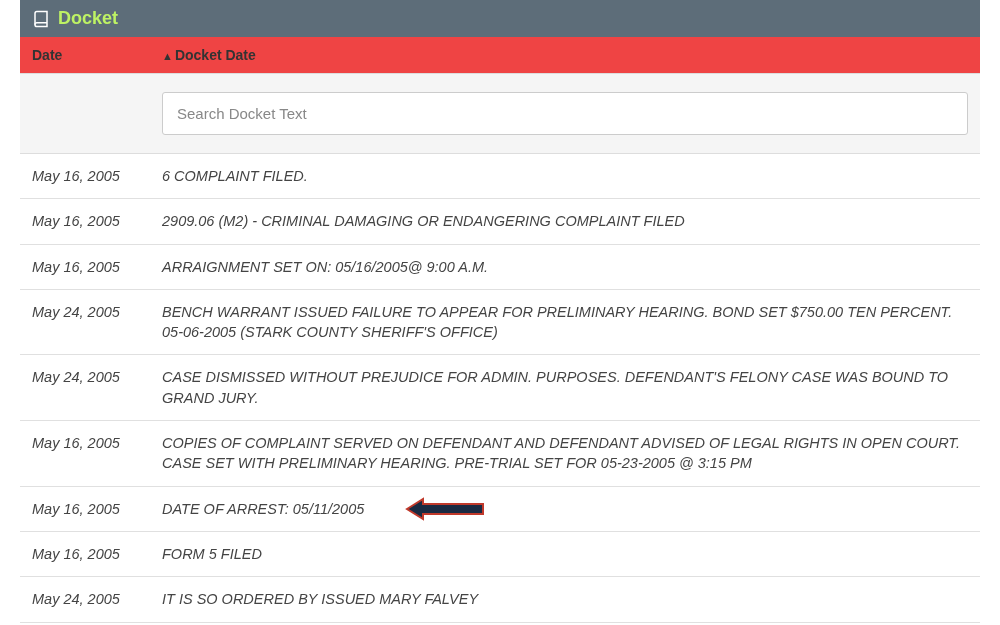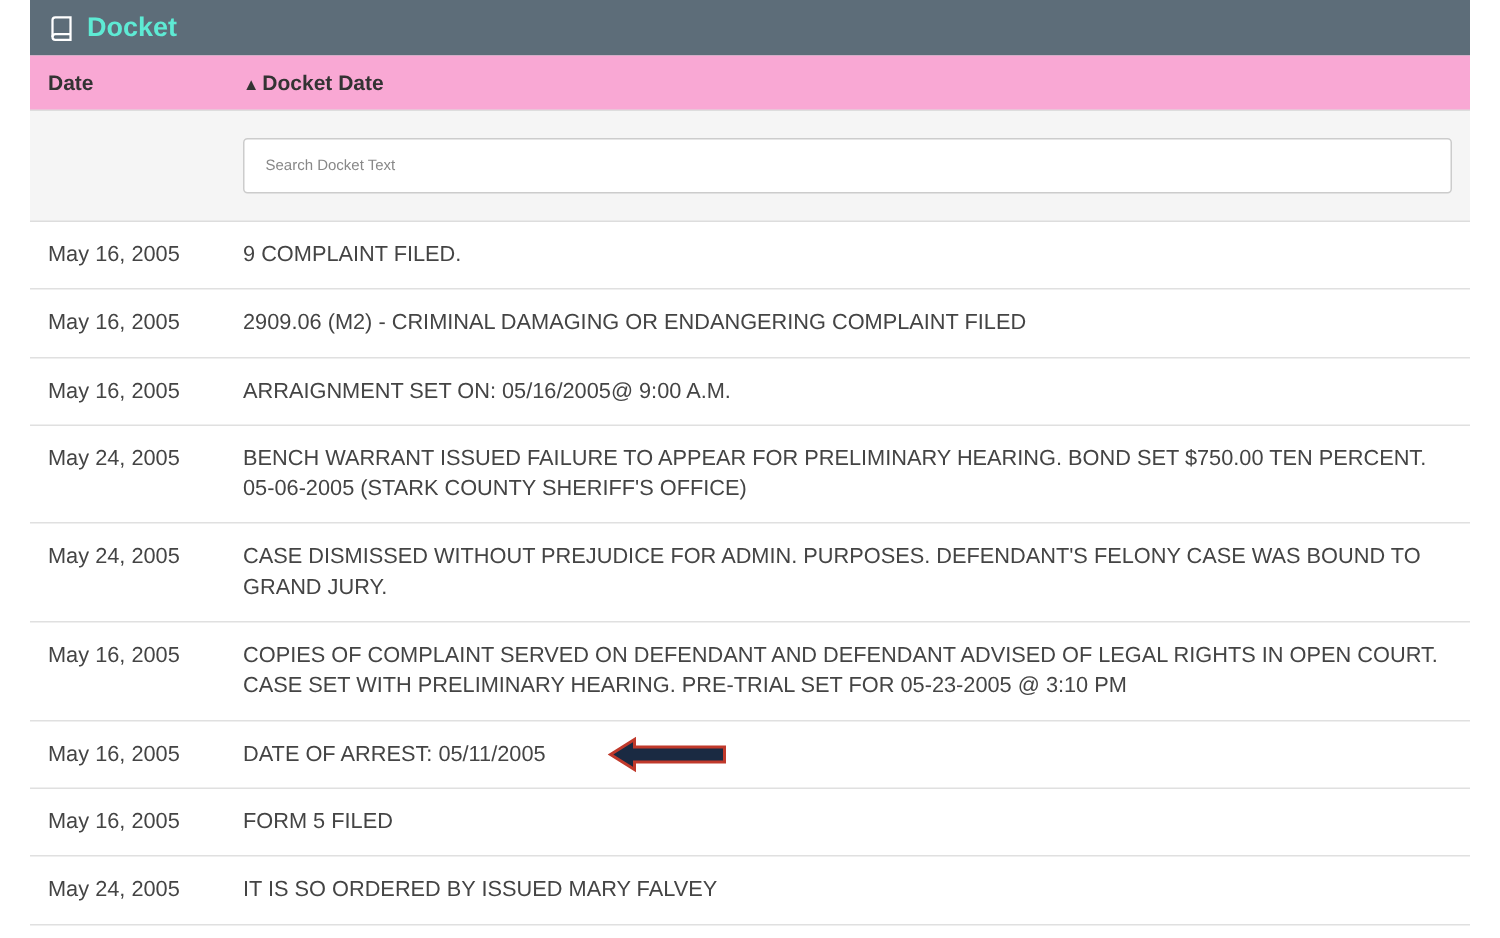--- a/index.html
+++ b/index.html
@@ -11,37 +11,37 @@
       font-family: Arial, Helvetica, sans-serif;
       background: #ffffff;
       padding: 0;
     }
     .container {
       width: 960px;
       margin: 0 auto;
     }
     .panel-header {
       background: #5d6d79;
-      color: #5eead4;
+      color: #bef264;
       padding: 8px 12px;
       display: flex;
       align-items: center;
       gap: 8px;
       font-size: 18px;
       font-weight: 600;
     }
     .book-icon {
       display: inline-flex;
     }
     .table {
       width: 100%;
       border-collapse: collapse;
     }
     .th-row {
-      background: #f9a8d4;
+      background: #ef4444;
     }
     .th {
       text-align: left;
       padding: 10px 12px;
       font-weight: bold;
       font-size: 14px;
       color: #333;
       border-bottom: 1px solid #ddd;
     }
     .th-date {
@@ -55,35 +55,36 @@
       background: #f5f5f5;
       padding: 18px 12px;
       border-bottom: 1px solid #ddd;
     }
     .search-cell-date {
       width: 130px;
     }
     .search-input {
       width: 100%;
       padding: 12px 14px;
-      font-size: 10px;
+      font-size: 15px;
       border: 1px solid #ccc;
       border-radius: 3px;
       color: #555;
     }
     .search-input::placeholder {
       color: #888;
     }
     .data-row td {
       padding: 12px 12px;
       border-bottom: 1px solid #e0e0e0;
       font-size: 14.5px;
       color: #444;
       vertical-align: top;
       line-height: 1.4;
+      font-style: italic;
     }
     .date-cell {
       width: 130px;
       white-space: nowrap;
     }
     .entry-cell {
       position: relative;
     }
     .arrow-annotation {
       position: absolute;
@@ -121,41 +122,41 @@
     </thead>
     <tbody id="table-body">
       <tr class="search-row">
         <td class="search-cell-date"></td>
         <td>
           <input type="text" class="search-input" placeholder="Search Docket Text" style="">
         </td>
       </tr>
     <tr class="data-row">
           <td class="date-cell">May 16, 2005</td>
-          <td class="entry-cell"><span>9 COMPLAINT FILED.</span></td>
+          <td class="entry-cell"><span>6 COMPLAINT FILED.</span></td>
         </tr>
         <tr class="data-row">
           <td class="date-cell">May 16, 2005</td>
           <td class="entry-cell"><span>2909.06 (M2) - CRIMINAL DAMAGING OR ENDANGERING COMPLAINT FILED</span></td>
         </tr>
         <tr class="data-row">
           <td class="date-cell">May 16, 2005</td>
           <td class="entry-cell"><span>ARRAIGNMENT SET ON: 05/16/2005@ 9:00 A.M.</span></td>
         </tr>
         <tr class="data-row">
           <td class="date-cell">May 24, 2005</td>
           <td class="entry-cell"><span>BENCH WARRANT ISSUED FAILURE TO APPEAR FOR PRELIMINARY HEARING. BOND SET $750.00 TEN PERCENT. 05-06-2005 (STARK COUNTY SHERIFF'S OFFICE)</span></td>
         </tr>
         <tr class="data-row">
           <td class="date-cell">May 24, 2005</td>
           <td class="entry-cell"><span>CASE DISMISSED WITHOUT PREJUDICE FOR ADMIN. PURPOSES. DEFENDANT'S FELONY CASE WAS BOUND TO GRAND JURY.</span></td>
         </tr>
         <tr class="data-row">
           <td class="date-cell">May 16, 2005</td>
-          <td class="entry-cell"><span>COPIES OF COMPLAINT SERVED ON DEFENDANT AND DEFENDANT ADVISED OF LEGAL RIGHTS IN OPEN COURT. CASE SET WITH PRELIMINARY HEARING. PRE-TRIAL SET FOR 05-23-2005 @ 3:10 PM</span></td>
+          <td class="entry-cell"><span>COPIES OF COMPLAINT SERVED ON DEFENDANT AND DEFENDANT ADVISED OF LEGAL RIGHTS IN OPEN COURT. CASE SET WITH PRELIMINARY HEARING. PRE-TRIAL SET FOR 05-23-2005 @ 3:15 PM</span></td>
         </tr>
         <tr class="data-row">
           <td class="date-cell">May 16, 2005</td>
           <td class="entry-cell"><span>DATE OF ARREST: 05/11/2005</span><span class="arrow-annotation">
               <svg width="80" height="24" viewBox="0 0 80 24">
                 <path d="M 2 12 L 18 2 L 18 7 L 78 7 L 78 17 L 18 17 L 18 22 Z" fill="#1a2a42" stroke="#c0392b" stroke-width="2"></path>
               </svg>
             </span></td>
         </tr>
         <tr class="data-row">

